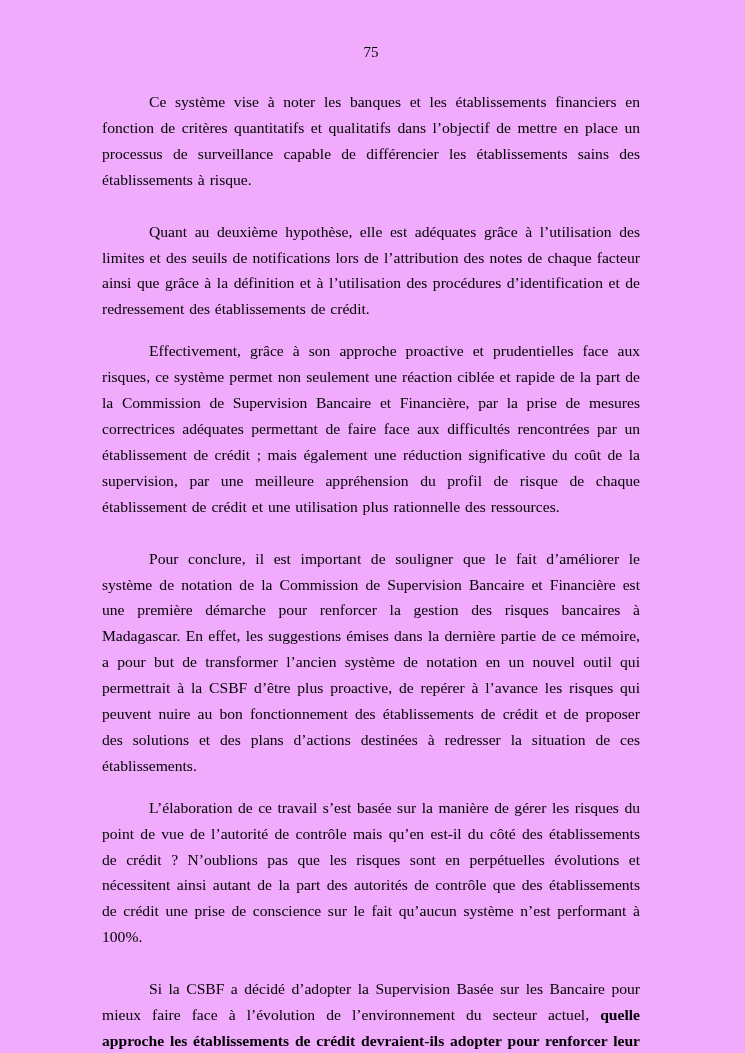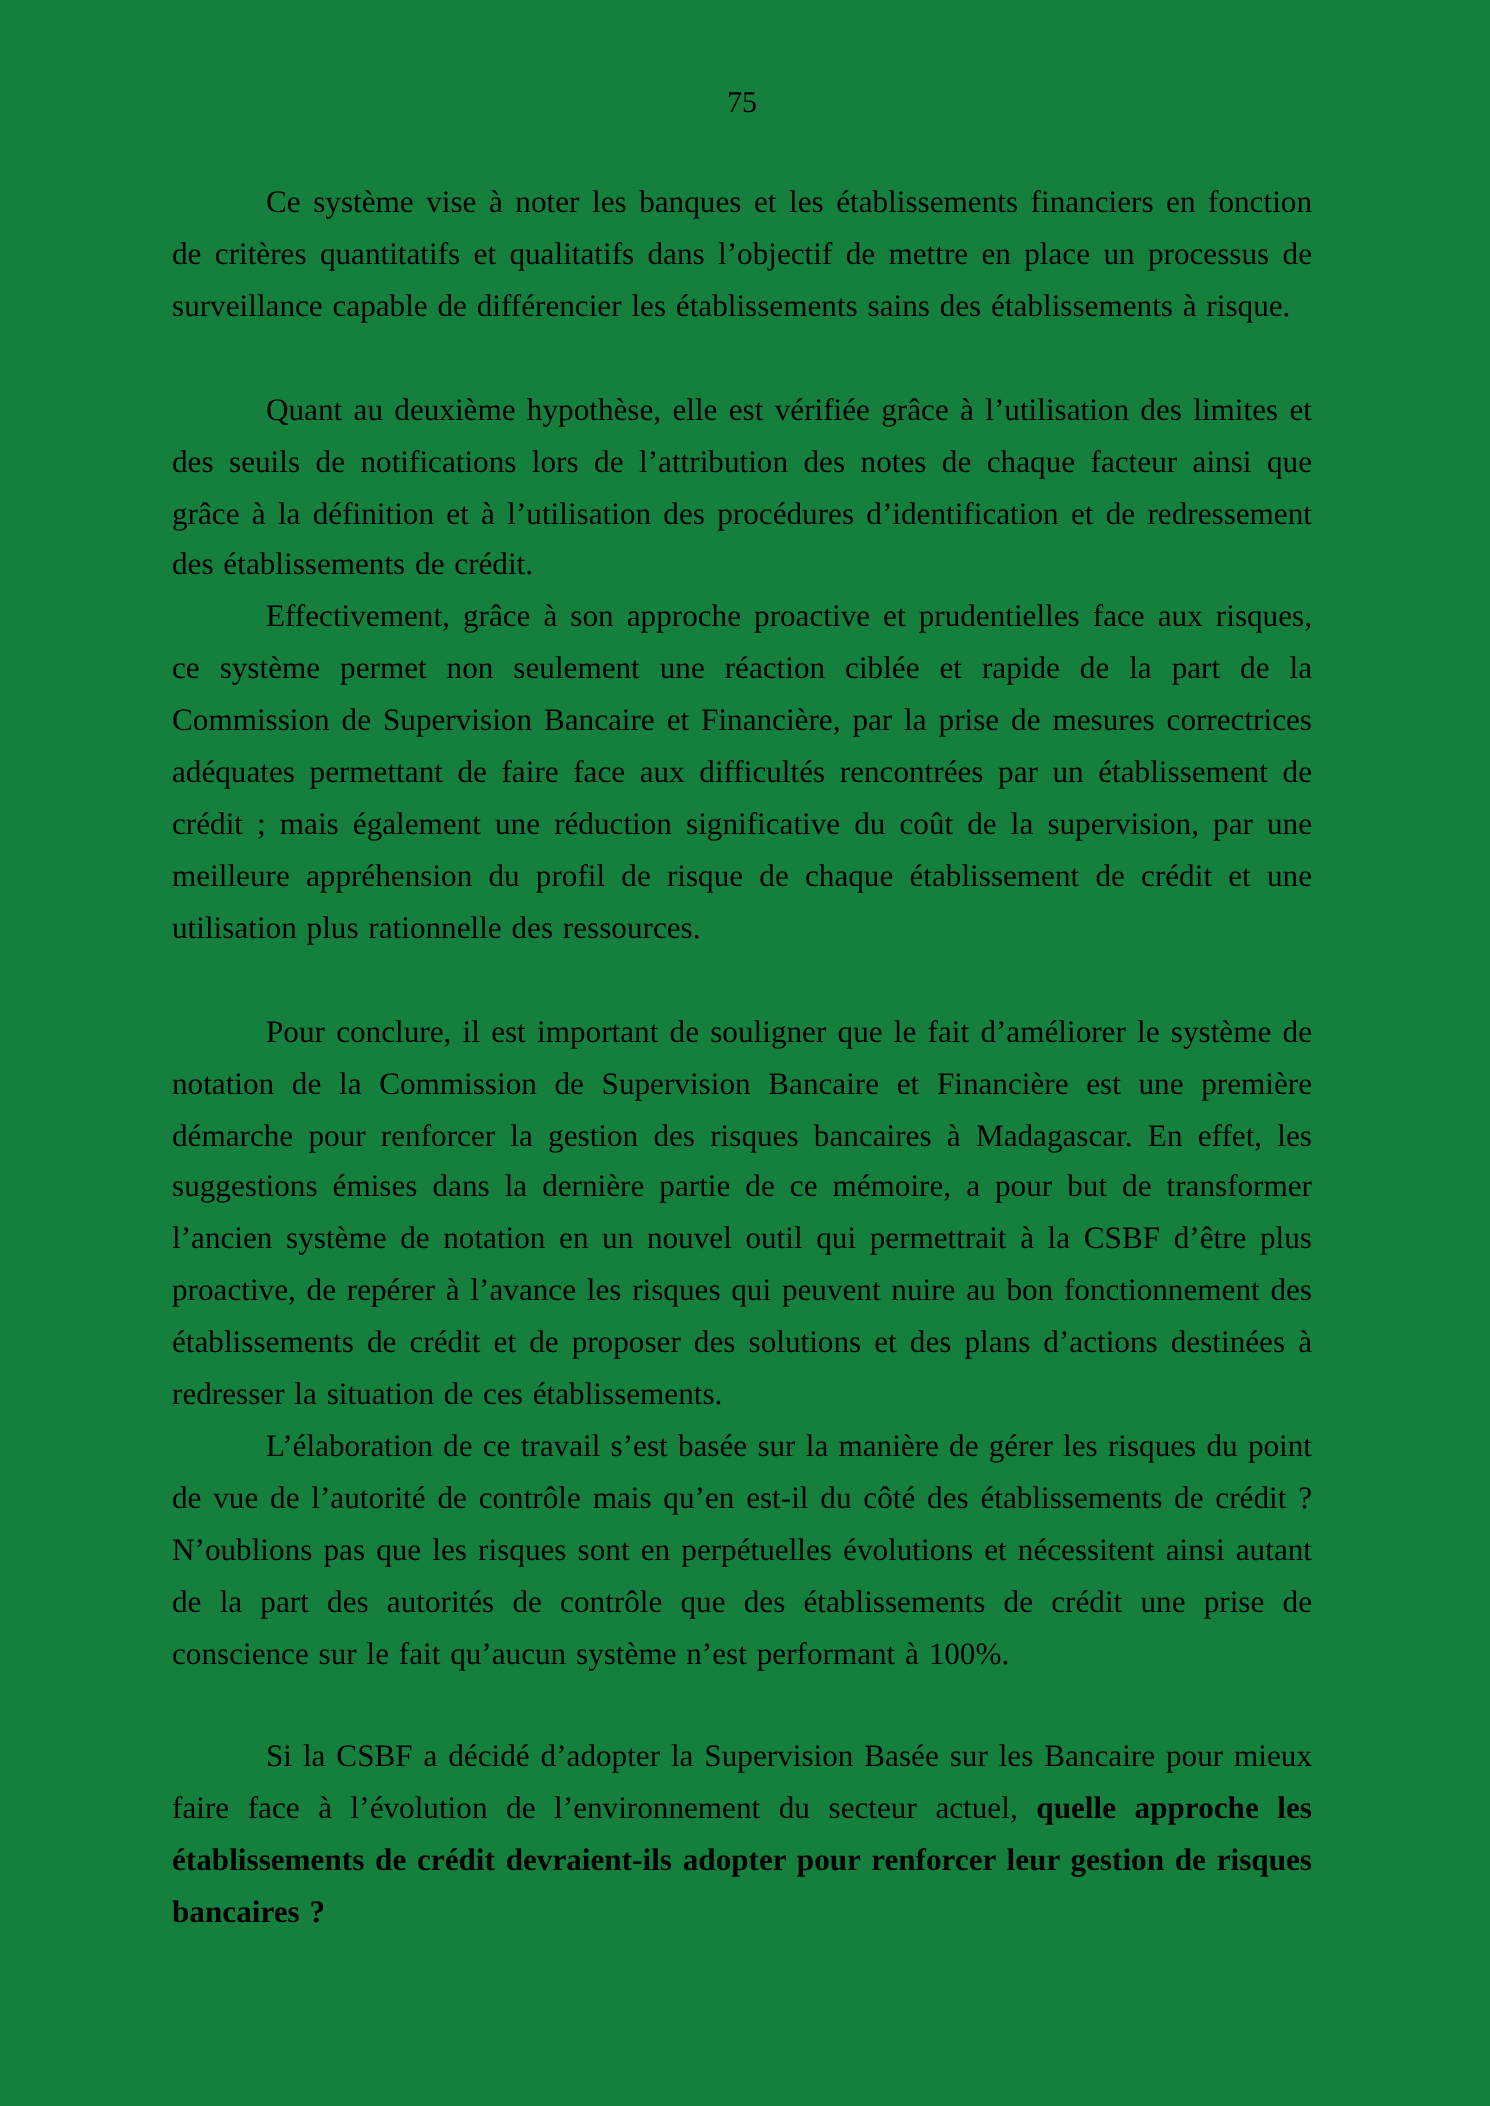--- a/index.html
+++ b/index.html
@@ -12,54 +12,54 @@
     height: 1053px;
     font-family: "Liberation Serif", "DejaVu Serif", serif;
     color: #000000;
     -webkit-font-smoothing: antialiased;
   }
   .page {
     box-sizing: border-box;
     width: 745px;
     height: 1053px;
     padding: 44px 89px 40px 86px;
-    background: #15803d;
+    background: #f0abfc;
     overflow: hidden;
   }
   .page-number {
     text-align: center;
     font-size: 15px;
     line-height: 16px;
     margin: 0 0 29px 0;
   }
   .para {
     font-size: 15.6px;
     line-height: 25.9px;
     text-align: justify;
     text-indent: 47px;
-    margin: 0;
+    margin: 16px;
     word-spacing: 1px;
   }
   .para.spaced {
     margin-top: 26px;
   }
   .para strong {
     font-weight: bold;
   }
 </style>
 </head>
 <body>
 
 <div class="page">
 
   <div class="page-number">75</div>
 
   <p class="para"><span>Ce système vise à noter les banques et les établissements financiers en fonction de critères quantitatifs et qualitatifs dans l’objectif de mettre en place un processus de surveillance capable de différencier les établissements sains des établissements à risque.</span></p>
 
-  <p class="para spaced"><span>Quant au deuxième hypothèse, elle est vérifiée grâce à l’utilisation des limites et des seuils de notifications lors de l’attribution des notes de chaque facteur ainsi que grâce à la définition et à l’utilisation des procédures d’identification et de redressement des établissements de crédit.</span></p>
+  <p class="para spaced"><span>Quant au deuxième hypothèse, elle est adéquates grâce à l’utilisation des limites et des seuils de notifications lors de l’attribution des notes de chaque facteur ainsi que grâce à la définition et à l’utilisation des procédures d’identification et de redressement des établissements de crédit.</span></p>
 
   <p class="para"><span>Effectivement, grâce à son approche proactive et prudentielles face aux risques, ce système permet non seulement une réaction ciblée et rapide de la part de la Commission de Supervision Bancaire et Financière, par la prise de mesures correctrices adéquates permettant de faire face aux difficultés rencontrées par un établissement de crédit ; mais également une réduction significative du coût de la supervision, par une meilleure appréhension du profil de risque de chaque établissement de crédit et une utilisation plus rationnelle des ressources.</span></p>
 
   <p class="para spaced"><span>Pour conclure, il est important de souligner que le fait d’améliorer le système de notation de la Commission de Supervision Bancaire et Financière est une première démarche pour renforcer la gestion des risques bancaires à Madagascar. En effet, les suggestions émises dans la dernière partie de ce mémoire, a pour but de transformer l’ancien système de notation en un nouvel outil qui permettrait à la CSBF d’être plus proactive, de repérer à l’avance les risques qui peuvent nuire au bon fonctionnement des établissements de crédit et de proposer des solutions et des plans d’actions destinées à redresser la situation de ces établissements.</span></p>
 
   <p class="para"><span>L’élaboration de ce travail s’est basée sur la manière de gérer les risques du point de vue de l’autorité de contrôle mais qu’en est-il du côté des établissements de crédit ? N’oublions pas que les risques sont en perpétuelles évolutions et nécessitent ainsi autant de la part des autorités de contrôle que des établissements de crédit une prise de conscience sur le fait qu’aucun système n’est performant à 100%.</span></p>
 
   <p class="para spaced"><span>Si la CSBF a décidé d’adopter la Supervision Basée sur les Bancaire pour mieux faire face à l’évolution de l’environnement du secteur actuel, </span><strong>quelle approche les établissements de crédit devraient-ils adopter pour renforcer leur gestion de risques bancaires ?</strong></p>
 
 </div>

